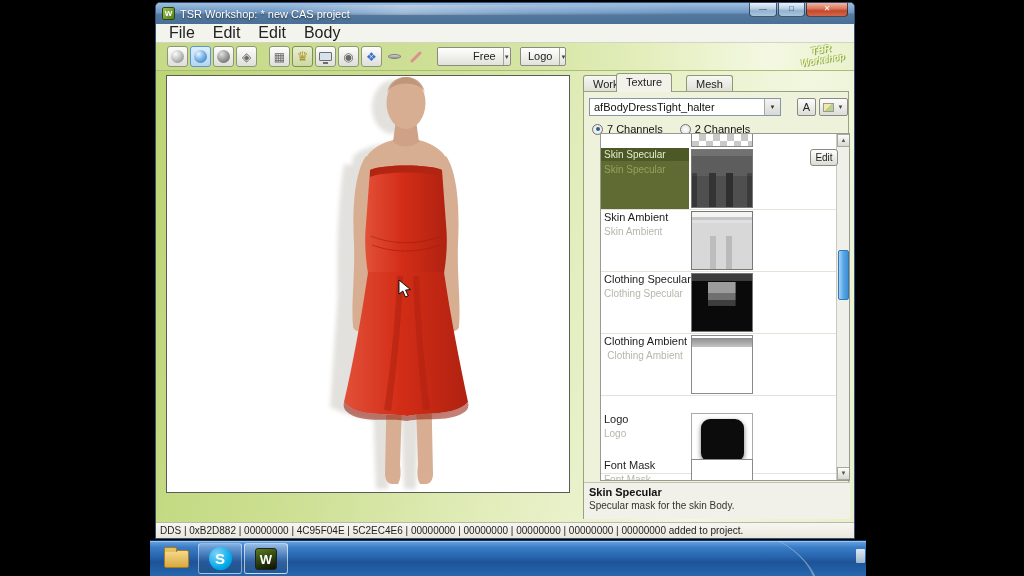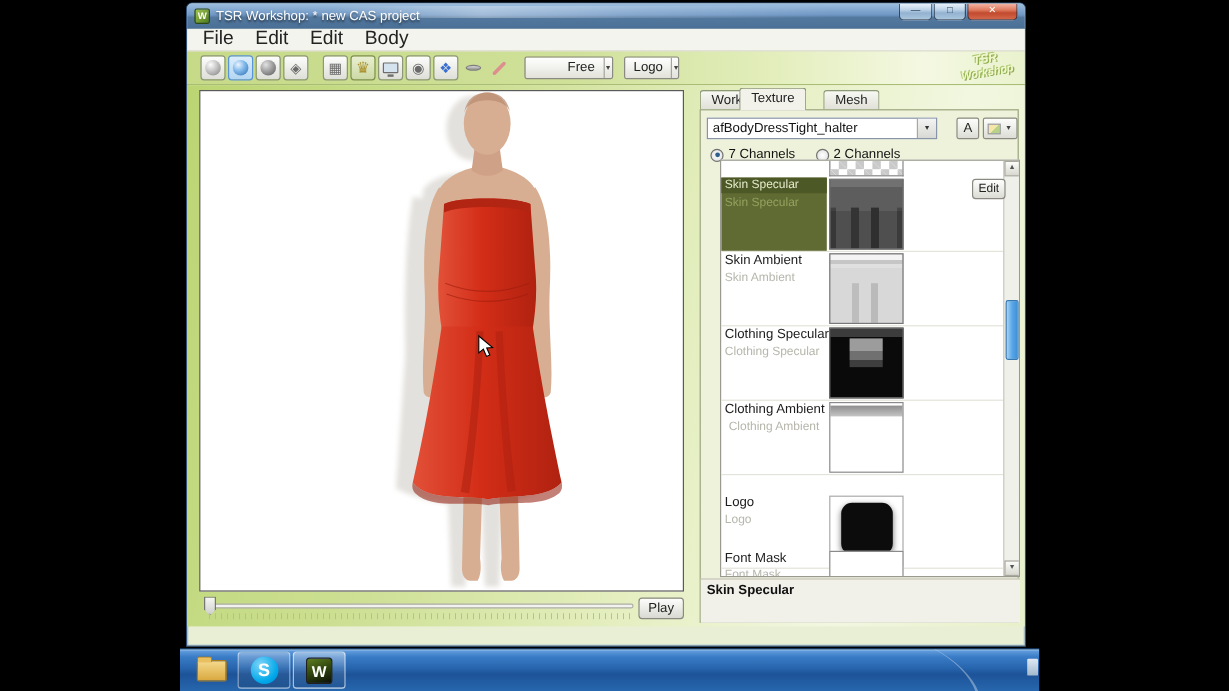--- a/index.html
+++ b/index.html
@@ -319,26 +319,20 @@
           <path fill="#a81f10" opacity="0.5" d="M230,200 C228,250 223,298 217,334 L224,335 C229,298 234,250 236,200 Z"></path>
           <path fill="#a81f10" opacity="0.4" d="M252,200 C254,250 258,298 263,333 L256,334 C252,298 248,250 246,200 Z"></path>
           <path fill="#8f1708" opacity="0.55" d="M177,326 C190,342 218,336 240,340 C262,336 288,340 301,326 C302,330 301,333 299,335 C284,347 259,341 240,345 C221,341 194,349 179,335 C177,333 176,330 177,326 Z"></path>
 
           <g transform="translate(232,204)">
             <path d="M0,0 L0,14 L3.8,11 L6.4,17 L9.2,15.8 L6.6,10 L11.5,9.6 Z" fill="#fff" stroke="#000" stroke-width="0.9"></path>
           </g>
         </svg>
       </div>
 
-      <div class="slider-row">
-        <div class="slider-track"></div>
-        <div class="slider-thumb"></div>
-        <div class="slider-ticks"></div>
-        <div class="play-btn">Play</div>
-      </div>
 
       <div class="panel">
         <div class="tabs">
           <div class="tab t0">Workshop</div>
           <div class="tab t1">Texture</div>
           <div class="tab t2">Mesh</div>
         </div>
         <div class="panel-body">
 
           <div class="preset-select">
@@ -415,26 +409,30 @@
 
             <div class="vscroll">
               <div class="varrow up">▲</div>
               <div class="vthumb"></div>
               <div class="varrow down">▼</div>
             </div>
           </div>
 
           <div class="desc">
             <div class="desc-title">Skin Specular</div>
+            <div class="desc-text">Specular mask for the skin Body.</div>
           </div>
 
         </div>
       </div>
     </div>
 
+    <div class="statusbar">
+      <span>DDS | 0xB2D882 | 00000000 | 4C95F04E | 5C2EC4E6 | 00000000 | 00000000 | 00000000 | 00000000 | 00000000 added to project.</span>
+    </div>
   </div>
 
   <div class="taskbar">
     <div class="swoosh"></div>
     <div class="tb-btn tb-explorer">
       <span class="folder"></span>
     </div>
     <div class="tb-btn tb-skype framed">
       <span class="skype-circle">S</span>
     </div>

